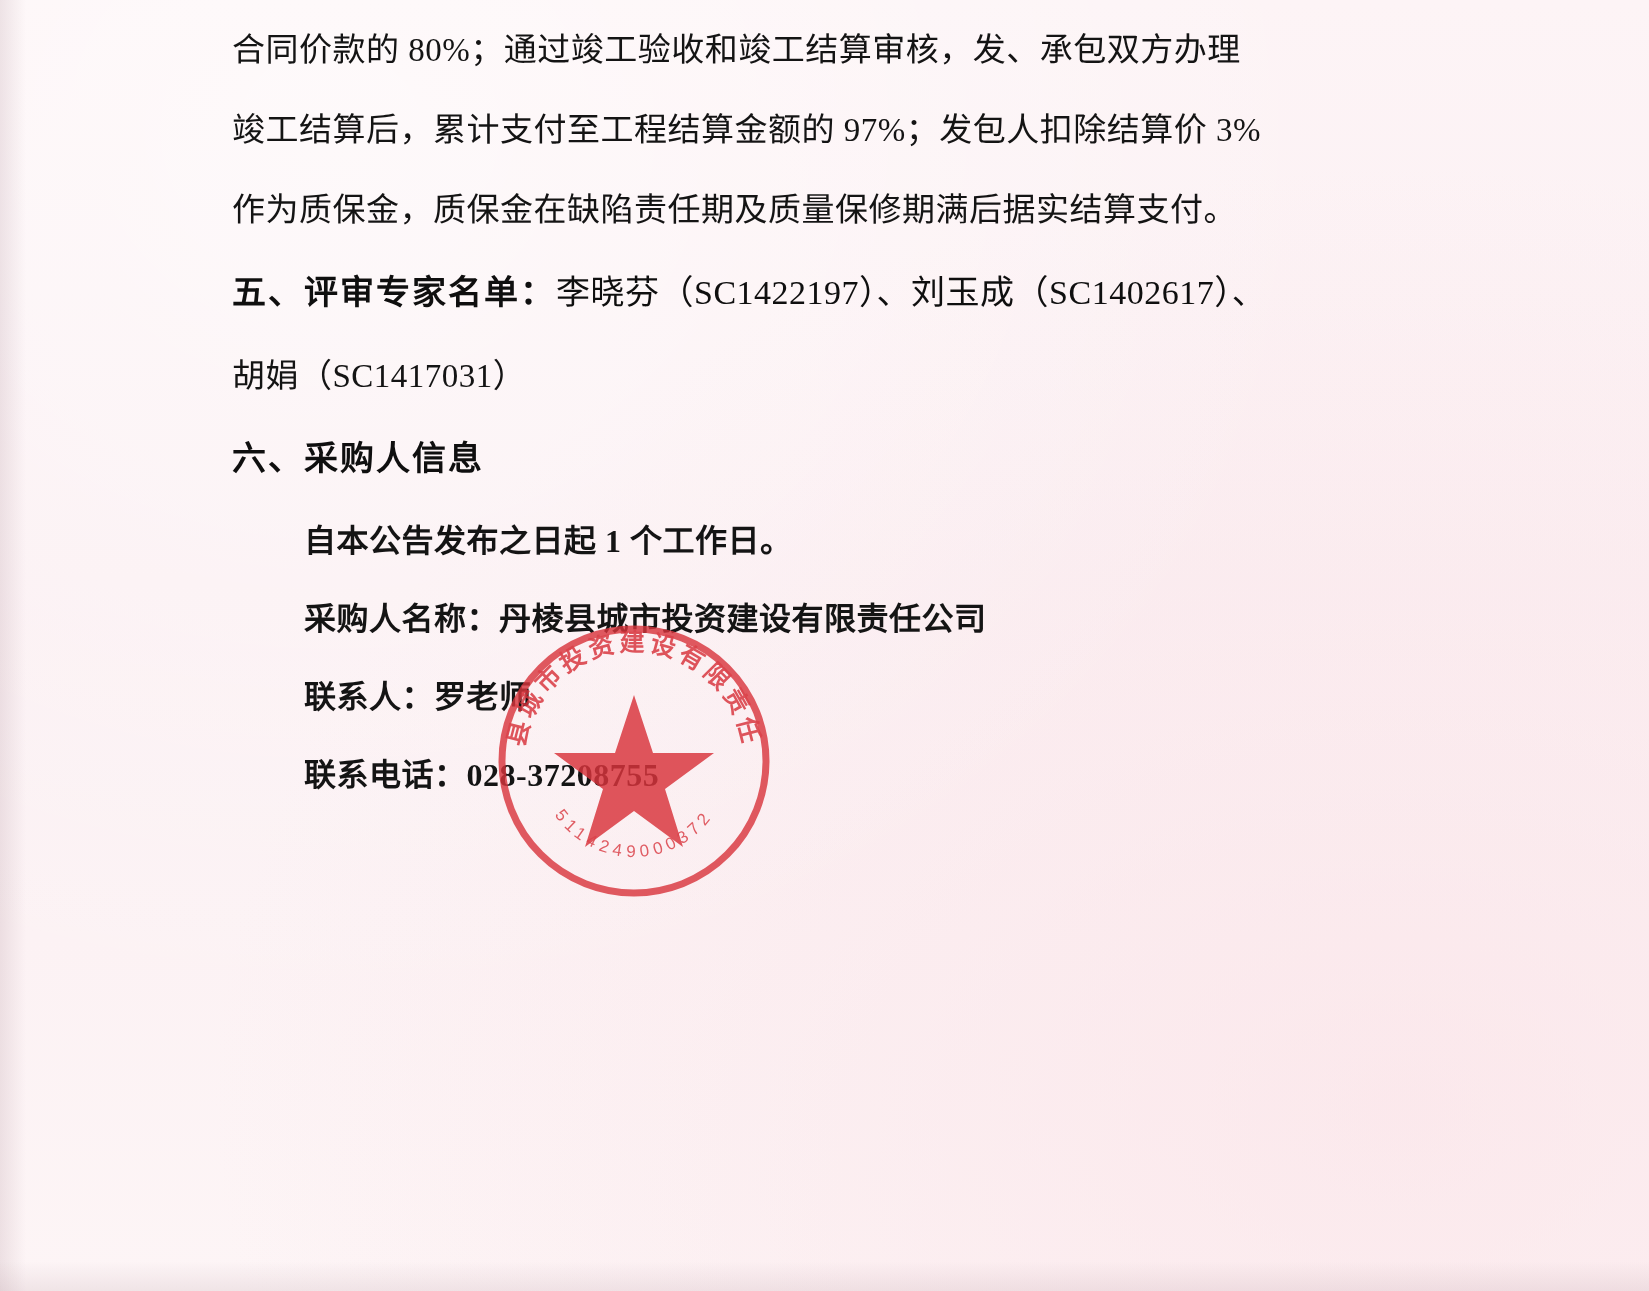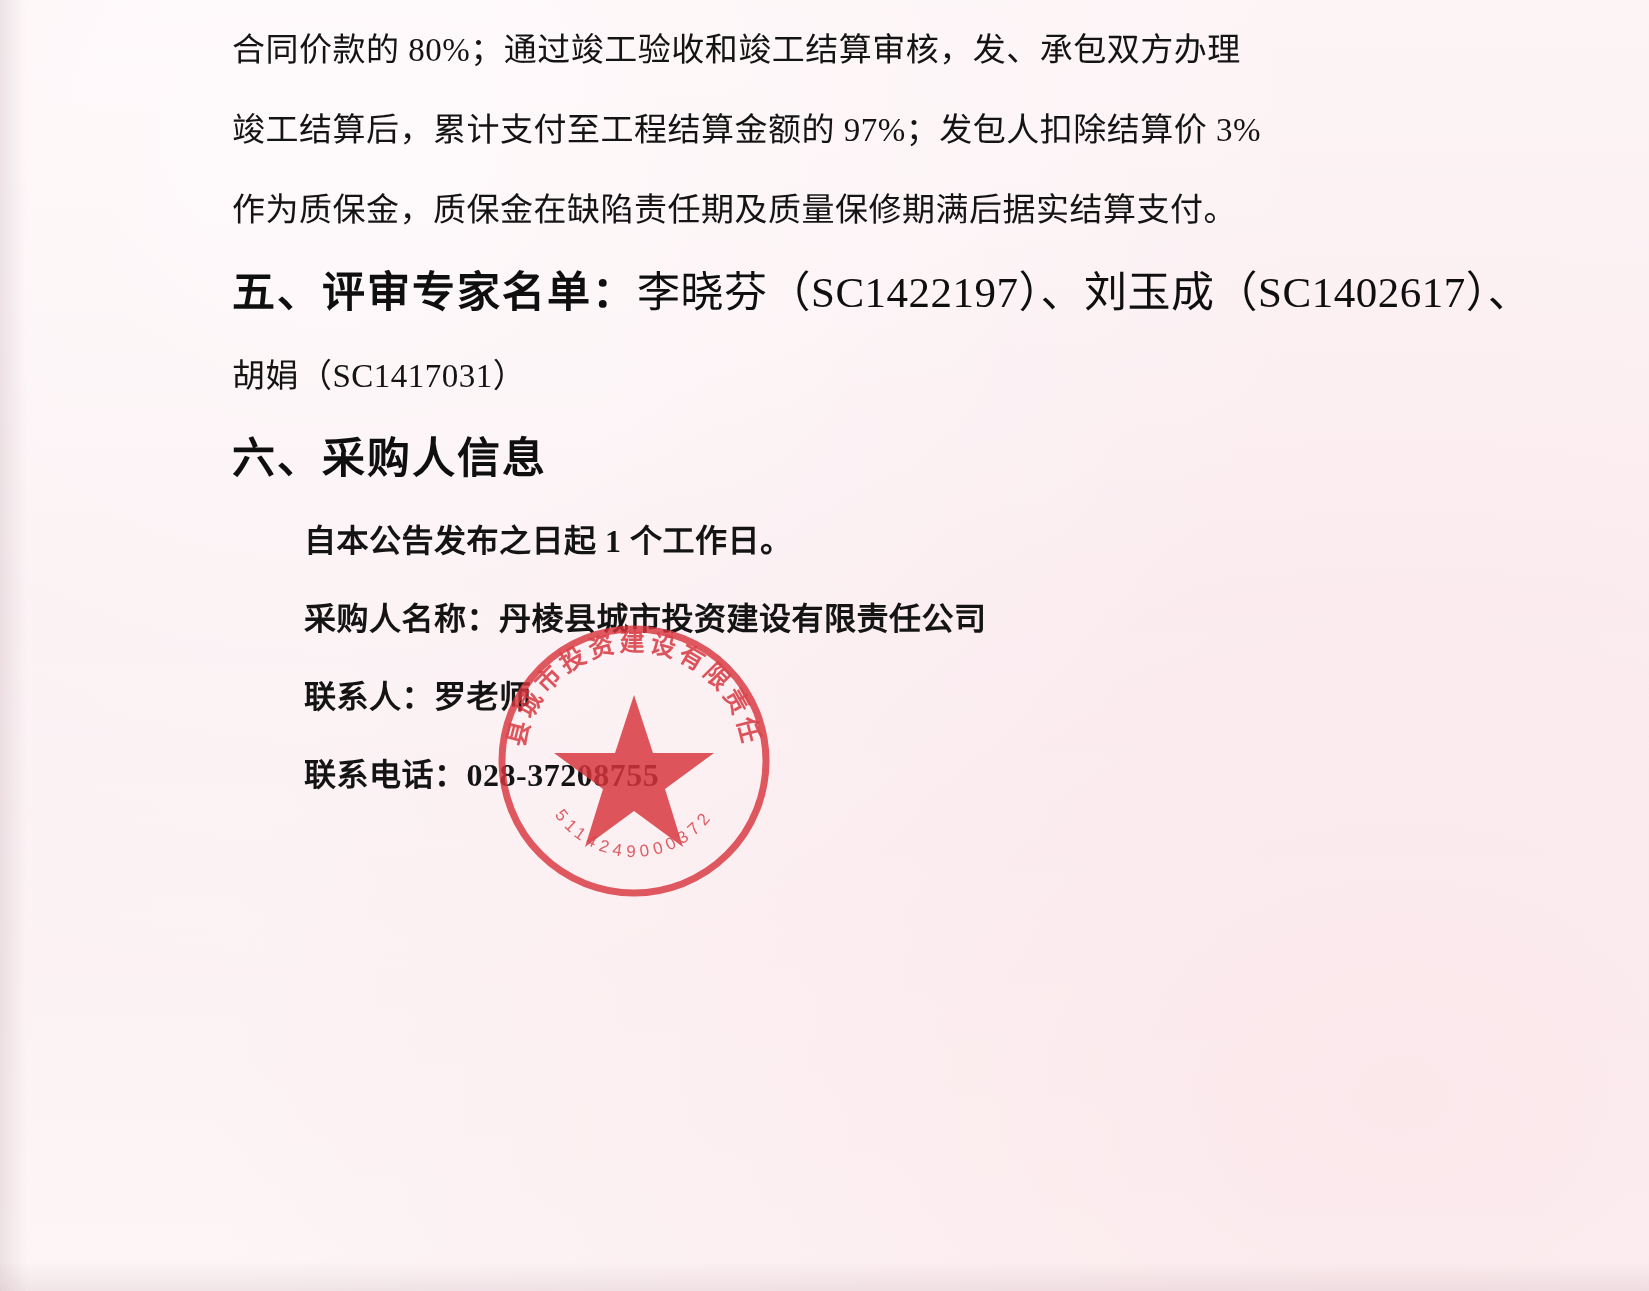--- a/index.html
+++ b/index.html
@@ -50,21 +50,21 @@
   }
 
   .doc-line {
     font-size: 33px;
     line-height: 80px;
     letter-spacing: 0.5px;
     white-space: nowrap;
     color: #141414;
   }
   .section-head {
-    font-size: 43px;
+    font-size: 34px;
     font-weight: bold;
     line-height: 86px;
     letter-spacing: 2px;
     white-space: nowrap;
     color: #0f0f0f;
   }
   .section-head .head-label {
     font-weight: bold;
   }
   .section-head .head-rest {

